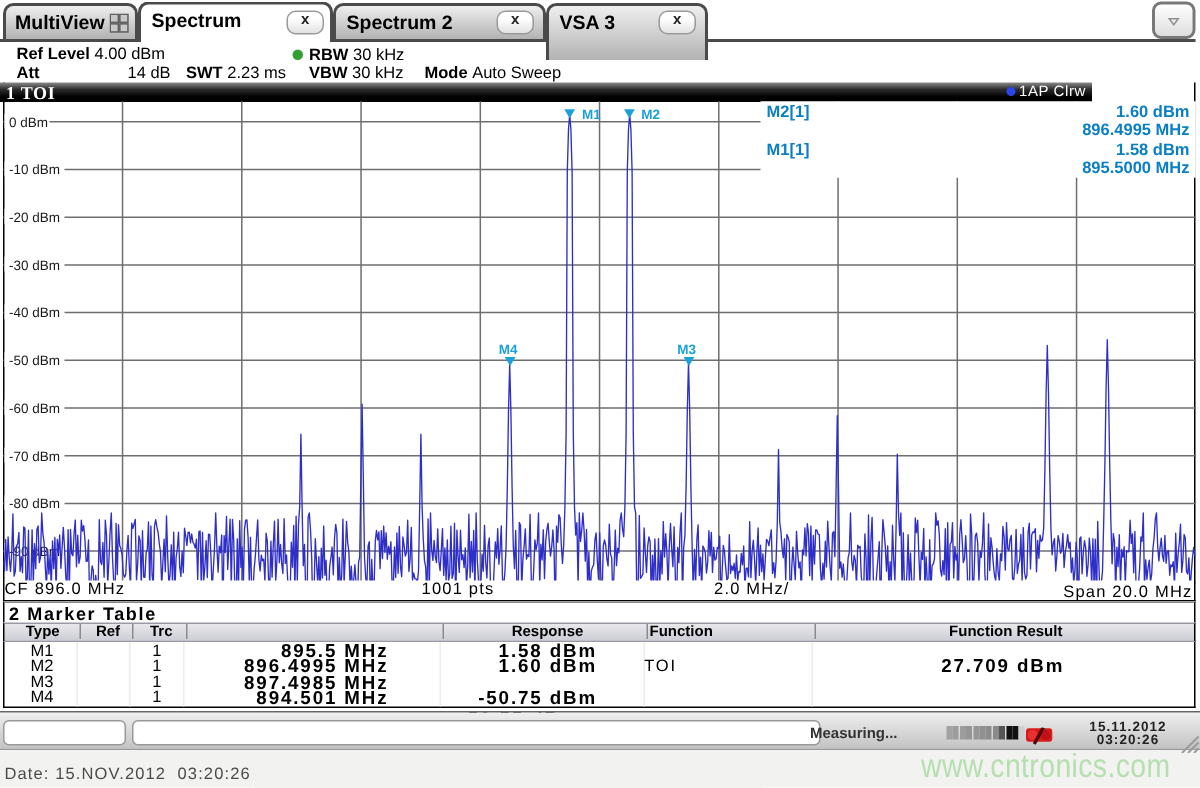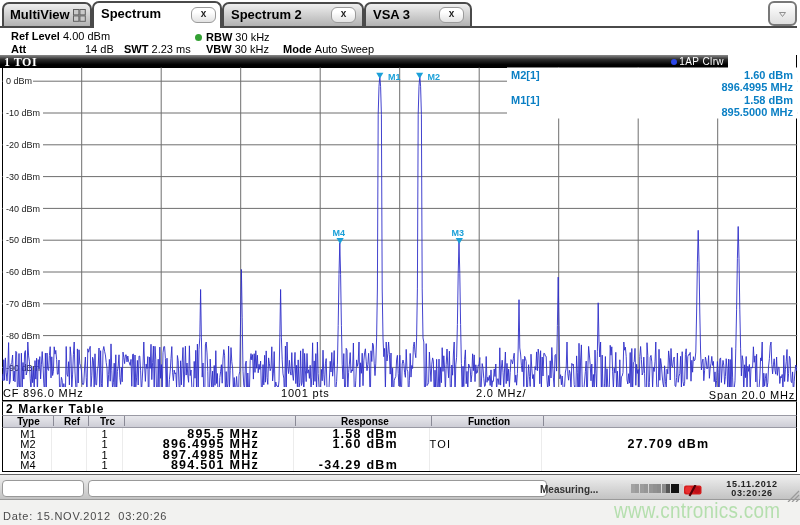--- a/index.html
+++ b/index.html
@@ -66,21 +66,21 @@
  <rect x="0.5" y="0.5" width="5.4" height="5.4"></rect>
         <rect x="6.9" y="0.5" width="5.4" height="5.4"></rect>
  <rect x="0.5" y="6.9" width="5.4" height="5.4"></rect>
         <rect x="6.9" y="6.9" width="5.4" height="5.4"></rect>
       </g>
     </svg></div>
 <div class="tab" style="left:92px;top:1px;width:130px;height:27px;background:#fff;padding:3px 0 0 7px">Spectrum
  <div class="xbtn" style="right:4px;top:4px">x</div></div>
 <div class="tab tabgray" style="left:222px;top:2px;width:142px;height:24px;padding:3px 0 0 7px">Spectrum 2
  <div class="xbtn" style="right:6px;top:3px">x</div></div>
-<div class="tab tabgray" style="left:364px;top:2px;width:108px;height:24px;padding:3px 0 0 7px">VSA 3
+<div class="tab tabgray" style="left:364px;top:2px;width:108px;height:38px;padding:3px 0 0 7px">VSA 3
  <div class="xbtn" style="right:6px;top:3px">x</div></div>
 <div class="abs" style="left:768px;top:1px;width:29px;height:25px;border:2px solid #787878;border-radius:6px;
  background:linear-gradient(180deg,#fff,#dedede)">
  <svg width="25" height="21">
       <polygon points="9.5,9.5 15.5,9.5 12.5,13.5" fill="none" stroke="#909090" stroke-width="1"></polygon>
     </svg></div>
 
 <div class="abs set" style="left:11px;top:30px"><span class="b">Ref&nbsp;Level</span>&nbsp;4.00 dBm</div>
 <div class="abs set" style="left:11px;top:42.5px"><span class="b">Att</span></div>
 <div class="abs set" style="left:85px;top:42.5px">14 dB</div>
@@ -173,21 +173,22 @@
 <div class="abs" style="left:640px;top:388.5px;width:155px;text-align:right;font-size:11px;letter-spacing:0.8px">Span 20.0 MHz</div>
 
 <div class="mtitle">
     <span style="position:absolute;left:3px;top:0px">2 Marker Table</span>
   </div>
 <div class="thead">
  <span style="left:0;width:51px;text-align:center">Type</span>
  <span style="left:51px;width:36px;text-align:center">Ref</span>
  <span style="left:87px;width:35px;text-align:center">Trc</span>
  <span style="left:294px;width:136px;text-align:center">Response</span>
- <span style="left:430px;width:112px;text-align:center">Function</span>
+ <span style="left:430px;width:112px;text-align:left">Function</span>
+ <span style="left:542px;width:251px;text-align:center">Function Result</span>
  <span class="tsep" style="left:50px"></span>
     <span class="tsep" style="left:85px"></span>
  <span class="tsep" style="left:121px"></span>
     <span class="tsep" style="left:292px"></span>
  <span class="tsep" style="left:428px"></span>
     <span class="tsep" style="left:540px"></span>
 </div>
 <div class="tbl">
  <span style="position:absolute;left:48px;top:0;width:1px;height:43px;background:#ececec"></span>
  <span style="position:absolute;left:83px;top:0;width:1px;height:43px;background:#ececec"></span>
@@ -206,21 +207,21 @@
 <div class="trow tnum" style="left:294px;top:437.09999999999997px;width:104px;text-align:right">1.60 dBm</div>
 <div class="trow" style="left:429.5px;top:438.09999999999997px;letter-spacing:1.2px">TOI</div>
 <div class="trow tnum" style="left:542px;top:437.09999999999997px;width:253px;text-align:center">27.709 dBm</div>
 <div class="trow" style="left:2px;top:448.49999999999994px;width:52px;text-align:center">M3</div>
 <div class="trow" style="left:87px;top:448.49999999999994px;width:35px;text-align:center">1</div>
 <div class="trow tnum" style="left:122px;top:447.49999999999994px;width:137px;text-align:right">897.4985 MHz</div>
 <div class="trow tnum" style="left:294px;top:472px;width:104px;text-align:center">-50.55 dBm</div>
 <div class="trow" style="left:2px;top:458.8999999999999px;width:52px;text-align:center">M4</div>
 <div class="trow" style="left:87px;top:458.8999999999999px;width:35px;text-align:center">1</div>
 <div class="trow tnum" style="left:122px;top:457.8999999999999px;width:137px;text-align:right">894.501 MHz</div>
-<div class="trow tnum" style="left:294px;top:457.8999999999999px;width:104px;text-align:right">-34.29 dBm</div>
+<div class="trow tnum" style="left:294px;top:457.8999999999999px;width:104px;text-align:right">-50.75 dBm</div>
 
 <div class="sbar">
  <div class="sbox" style="left:2px;width:82px"></div>
  <div class="sbox" style="left:88px;width:459px"></div>
  <div class="meas">Measuring...</div>
  <span class="seg" style="left:631px;background:#a2a2a2"></span>
     <span class="seg" style="left:635px;background:#9c9c9c"></span>
     <span class="seg" style="left:640px;background:#9c9c9c"></span>
     <span class="seg" style="left:644px;background:#969696"></span>
     <span class="seg" style="left:649px;background:#969696"></span>

